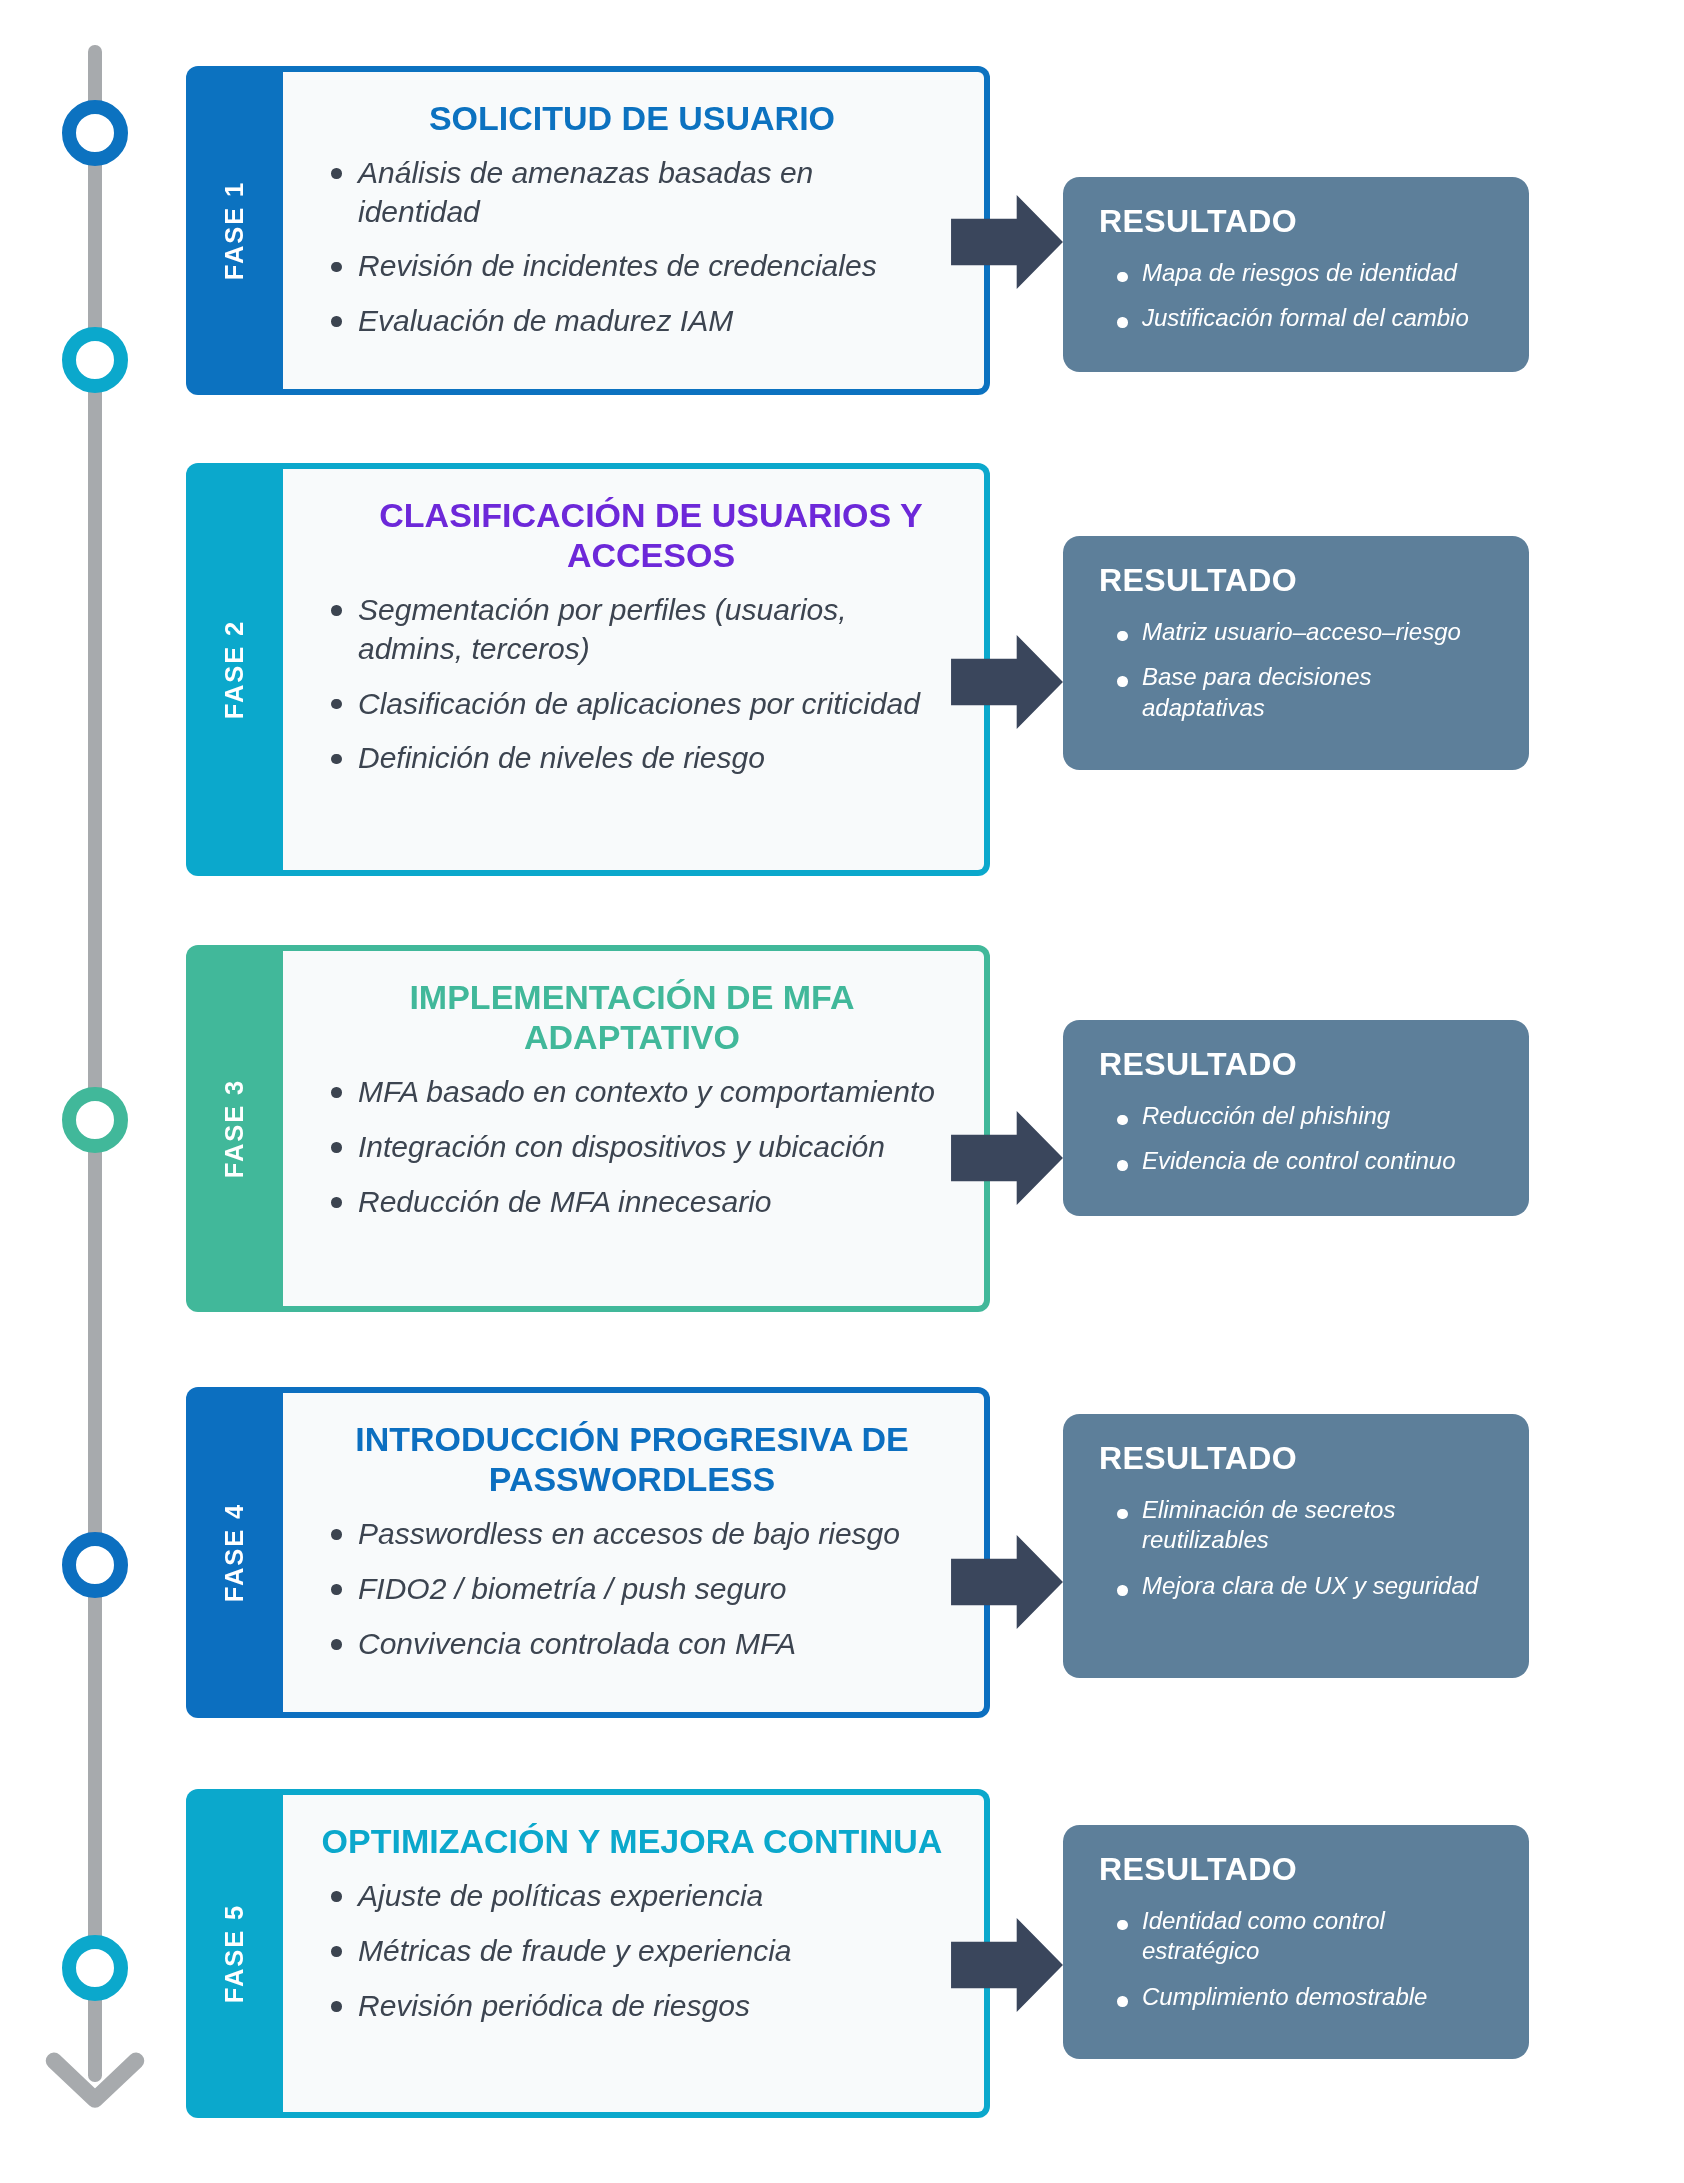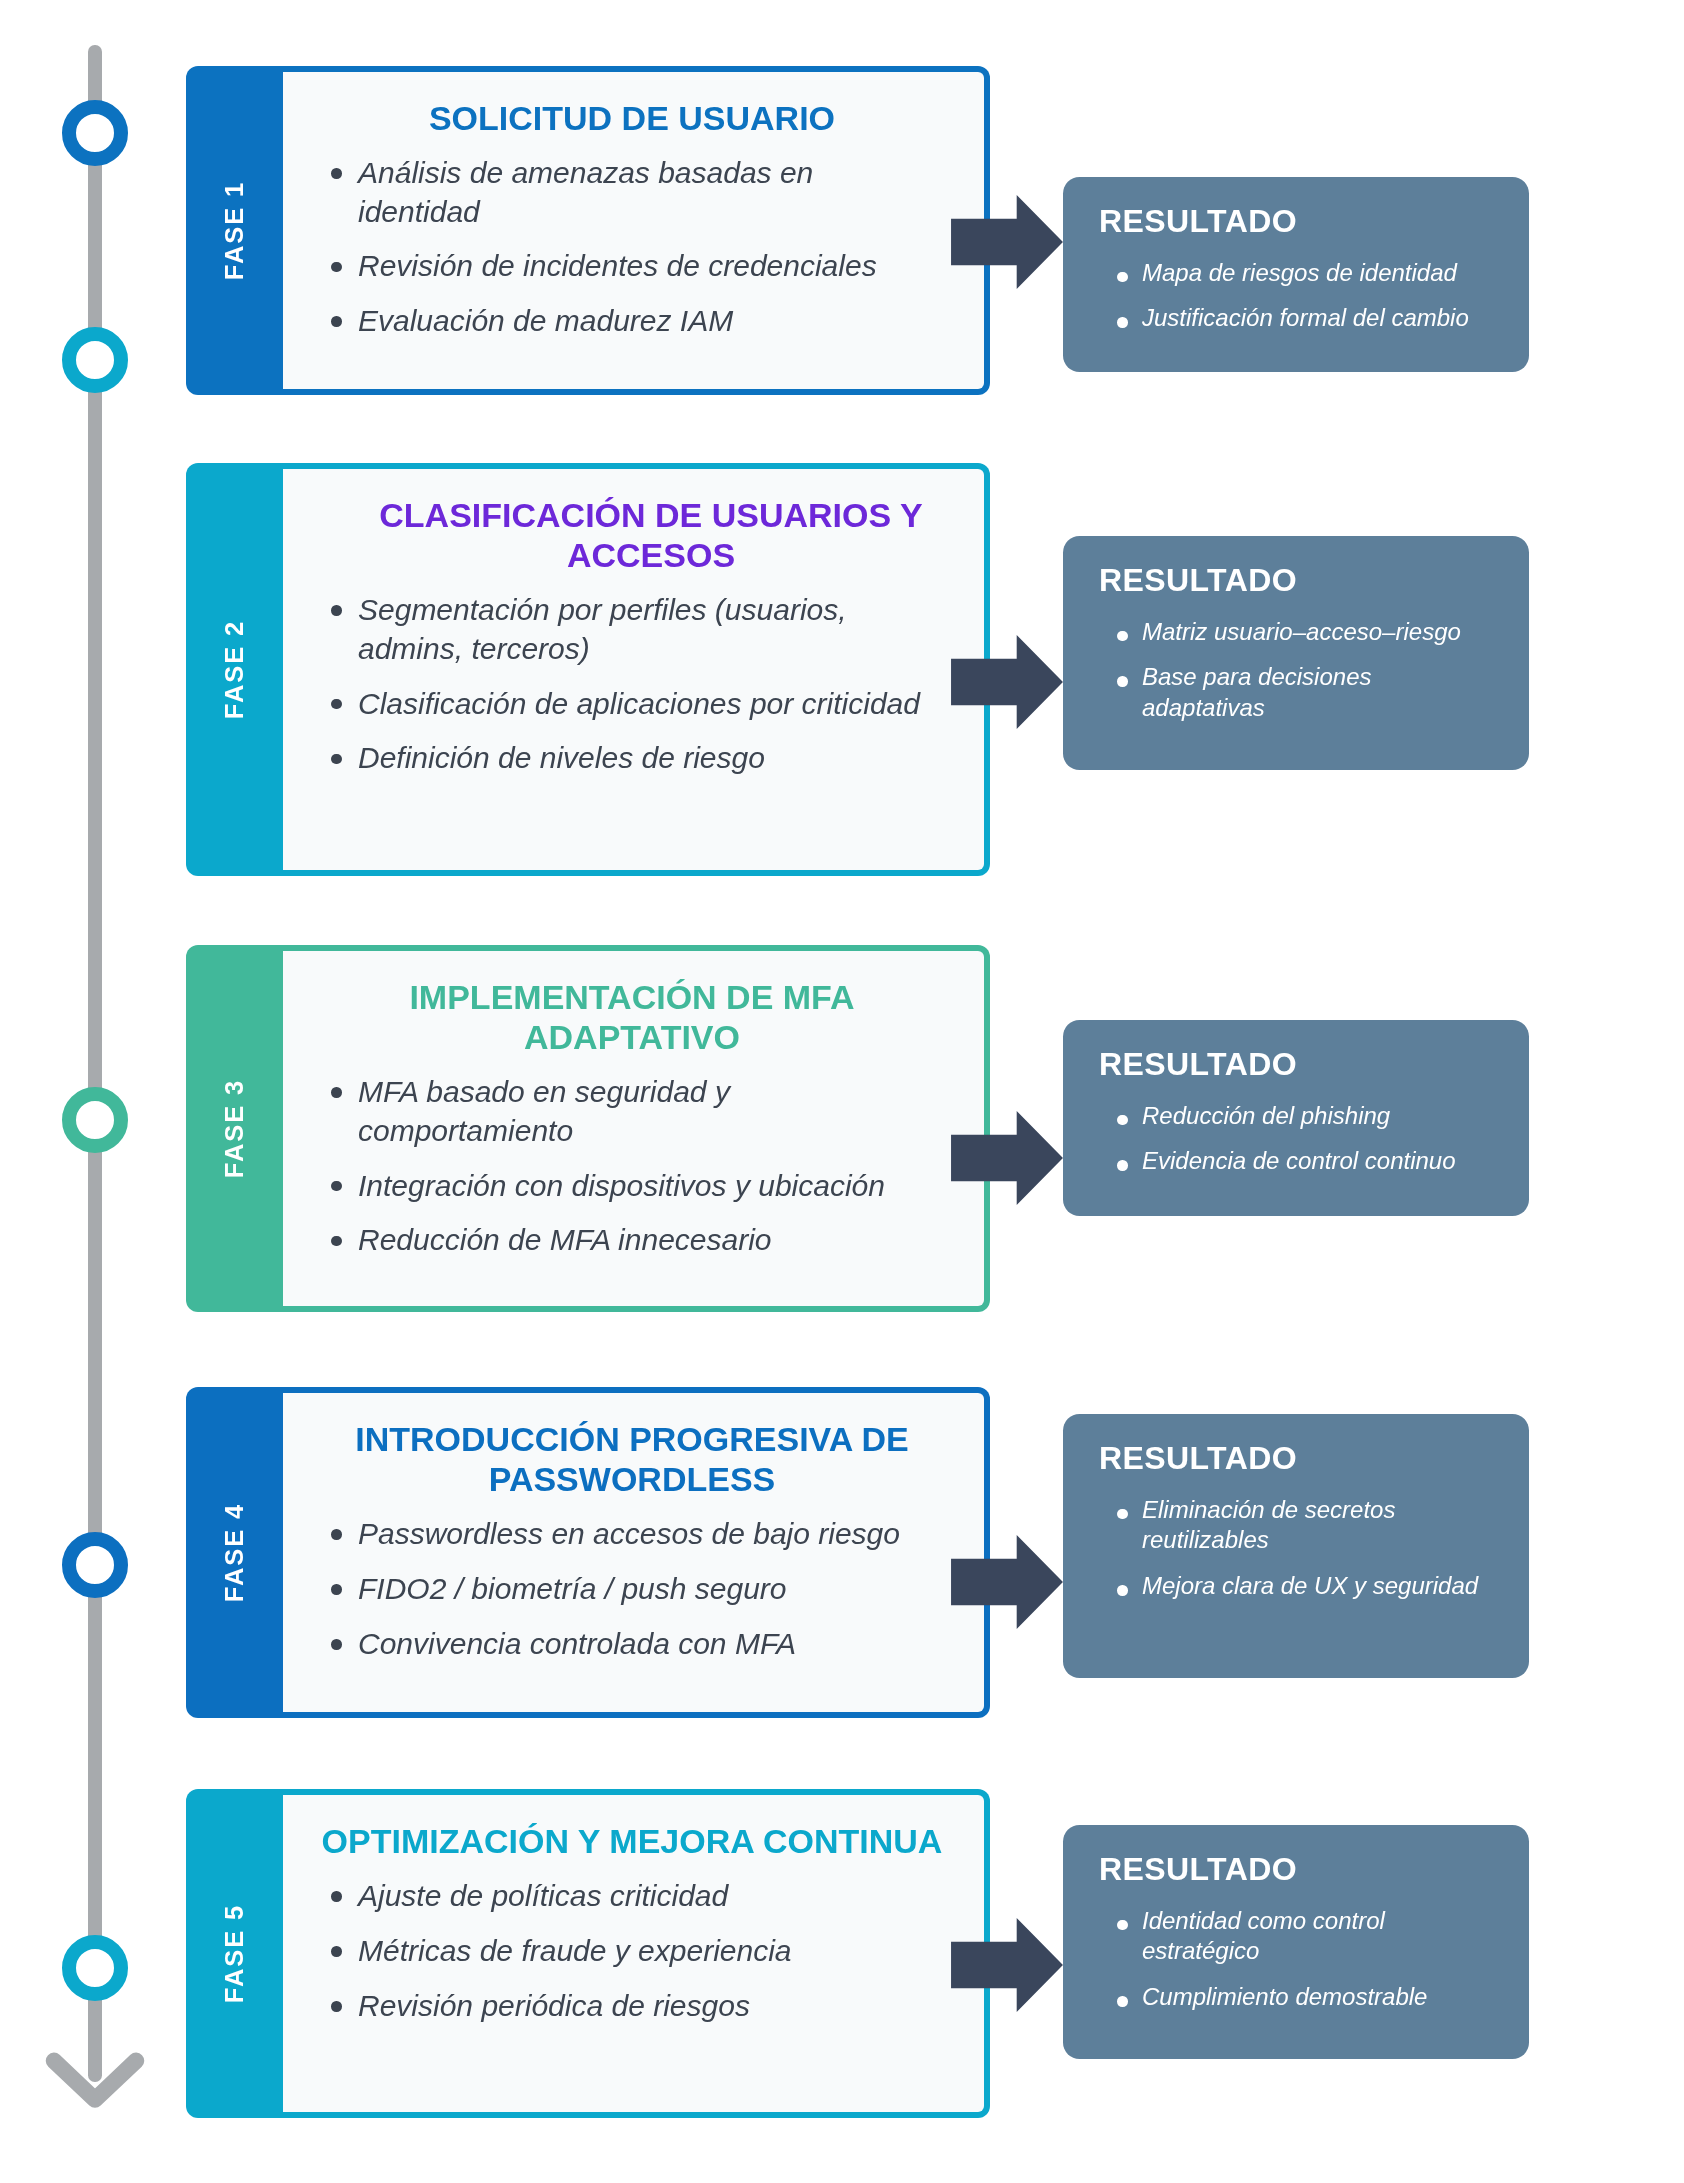--- a/index.html
+++ b/index.html
@@ -226,21 +226,21 @@
 
 <div class="phase-row" style="top:945px;">
 
   <div class="phase-card" style="height:367px;">
     <div class="phase-tab" style="background:#41b89a;">
       <span class="phase-tab-label">FASE 3</span>
     </div>
     <div class="phase-body" style="border-color:#41b89a;">
       <div class="phase-title" style="color:#41b89a;">IMPLEMENTACIÓN DE MFA ADAPTATIVO</div>
       <ul class="bullets">
-        <li><span class="dot"></span><span>MFA basado en seguridad y comportamiento</span></li>
+        <li><span class="dot"></span><span>MFA basado en contexto y comportamiento</span></li>
         <li><span class="dot"></span><span>Integración con dispositivos y ubicación</span></li>
         <li><span class="dot"></span><span>Reducción de MFA innecesario</span></li>
       </ul>
     </div>
   </div>
 
   <svg class="block-arrow" style="top:166px;" viewBox="0 0 150 126">
     <polygon points="0,32 88,32 88,0 150,63 88,126 88,94 0,94" fill="#3a465c"></polygon>
   </svg>
 
@@ -284,21 +284,21 @@
 
 <div class="phase-row" style="top:1789px;">
 
   <div class="phase-card" style="height:329px;">
     <div class="phase-tab" style="background:#0ba8cc;">
       <span class="phase-tab-label">FASE 5</span>
     </div>
     <div class="phase-body" style="border-color:#0ba8cc;">
       <div class="phase-title" style="color:#0ba8cc;">OPTIMIZACIÓN Y MEJORA CONTINUA</div>
       <ul class="bullets">
-        <li><span class="dot"></span><span>Ajuste de políticas criticidad</span></li>
+        <li><span class="dot"></span><span>Ajuste de políticas experiencia</span></li>
         <li><span class="dot"></span><span>Métricas de fraude y experiencia</span></li>
         <li><span class="dot"></span><span>Revisión periódica de riesgos</span></li>
       </ul>
     </div>
   </div>
 
   <svg class="block-arrow" style="top:129px;" viewBox="0 0 150 126">
     <polygon points="0,32 88,32 88,0 150,63 88,126 88,94 0,94" fill="#3a465c"></polygon>
   </svg>
 

